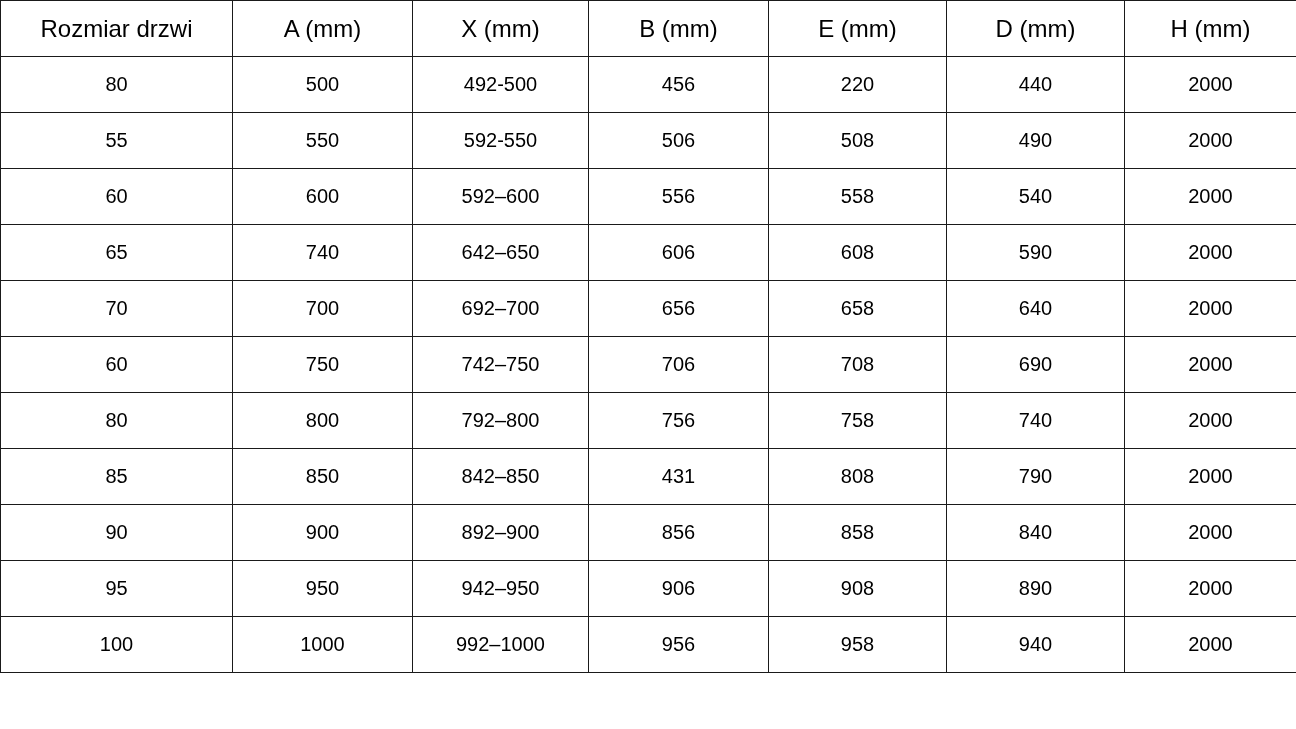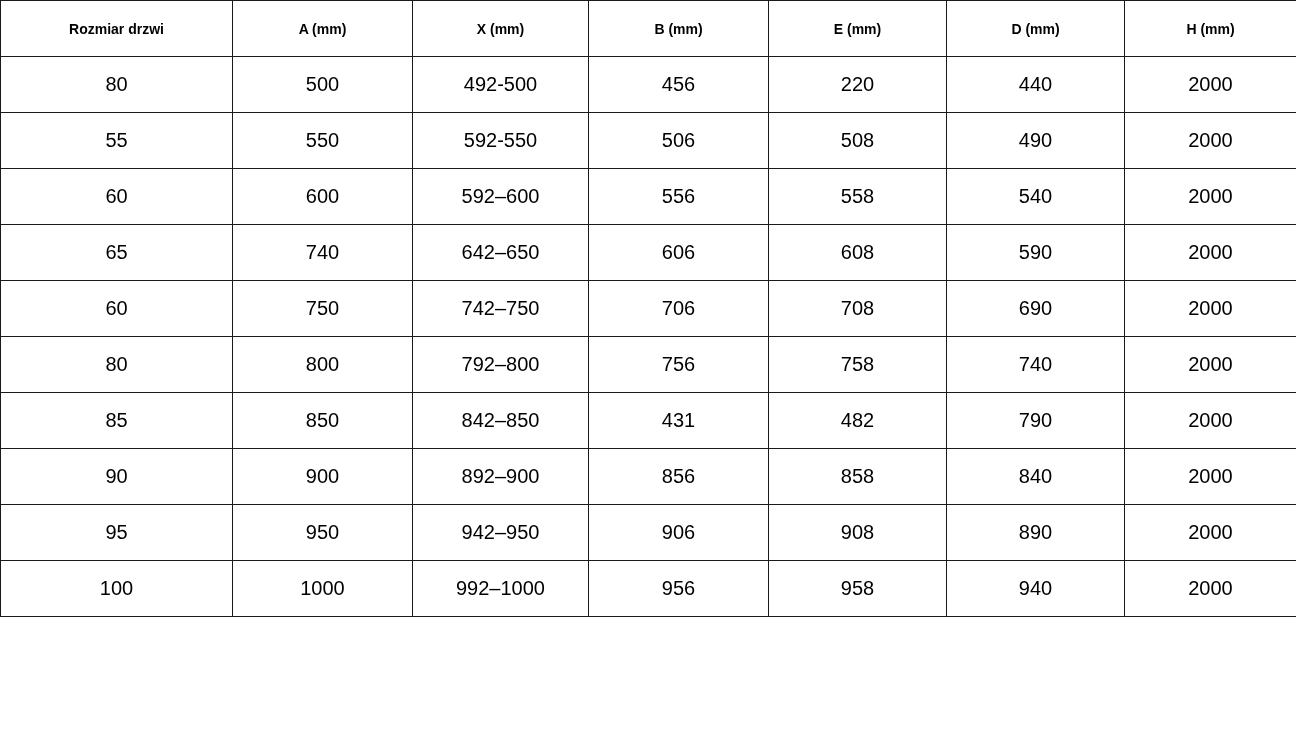--- a/index.html
+++ b/index.html
@@ -29,22 +29,22 @@
     border: 1px solid #1a1a1a;
     text-align: center;
     vertical-align: middle;
     font-size: 20px;
     height: 56px;
     padding: 0 6px;
     white-space: nowrap;
     box-sizing: border-box;
   }
   table.spec-table thead th {
-    font-weight: bold;
-    font-size: 14px;
+    font-weight: normal;
+    font-size: 24px;
   }
   table.spec-table tbody td {
     font-weight: normal;
   }
   
   col.c0 { width: 232px; }
   col.c1 { width: 180px; }
   col.c2 { width: 176px; }
   col.c3 { width: 180px; }
   col.c4 { width: 178px; }
@@ -107,20 +107,29 @@
       <tr>
         <td>65</td>
         <td>740</td>
         <td>642–650</td>
         <td>606</td>
         <td>608</td>
         <td>590</td>
         <td>2000</td>
       </tr>
       <tr>
+        <td>70</td>
+        <td>700</td>
+        <td>692–700</td>
+        <td>656</td>
+        <td>658</td>
+        <td>640</td>
+        <td>2000</td>
+      </tr>
+      <tr>
         <td>60</td>
         <td>750</td>
         <td>742–750</td>
         <td>706</td>
         <td>708</td>
         <td>690</td>
         <td>2000</td>
       </tr>
       <tr>
         <td>80</td>
@@ -129,21 +138,21 @@
         <td>756</td>
         <td>758</td>
         <td>740</td>
         <td>2000</td>
       </tr>
       <tr>
         <td>85</td>
         <td>850</td>
         <td>842–850</td>
         <td>431</td>
-        <td>482</td>
+        <td>808</td>
         <td>790</td>
         <td>2000</td>
       </tr>
       <tr>
         <td>90</td>
         <td>900</td>
         <td>892–900</td>
         <td>856</td>
         <td>858</td>
         <td>840</td>

